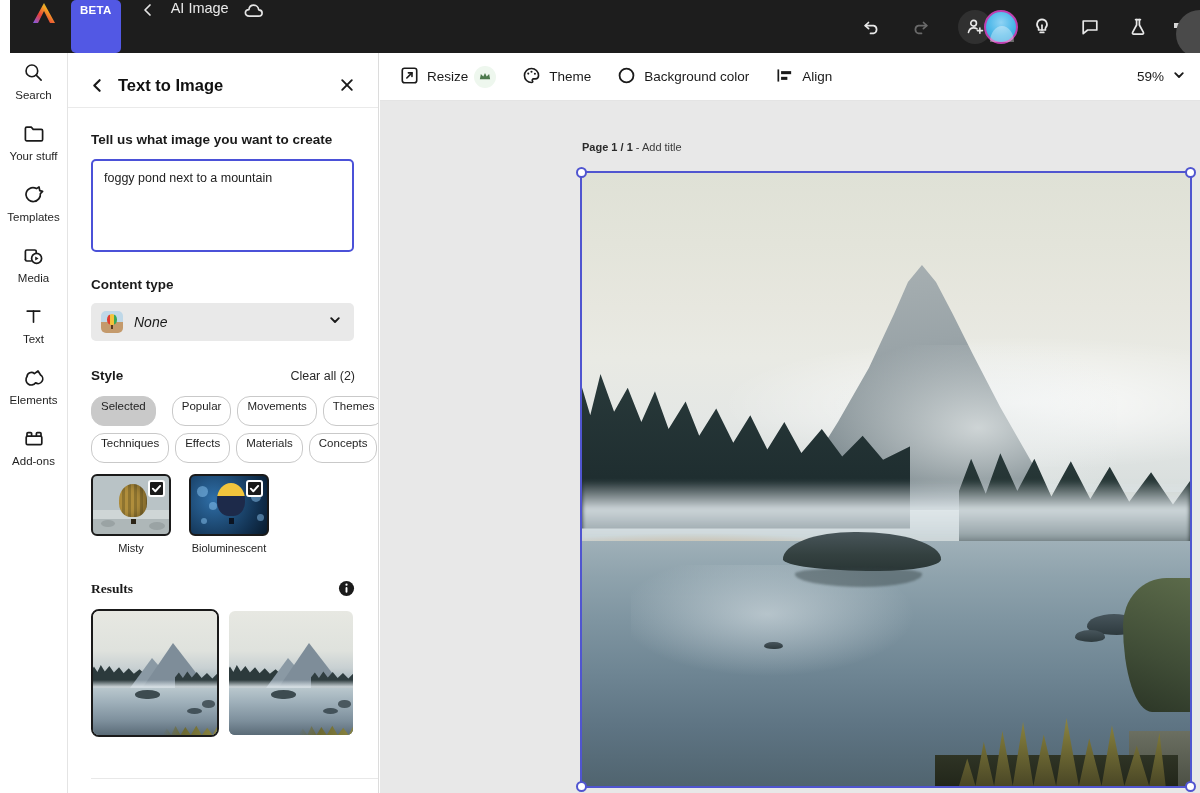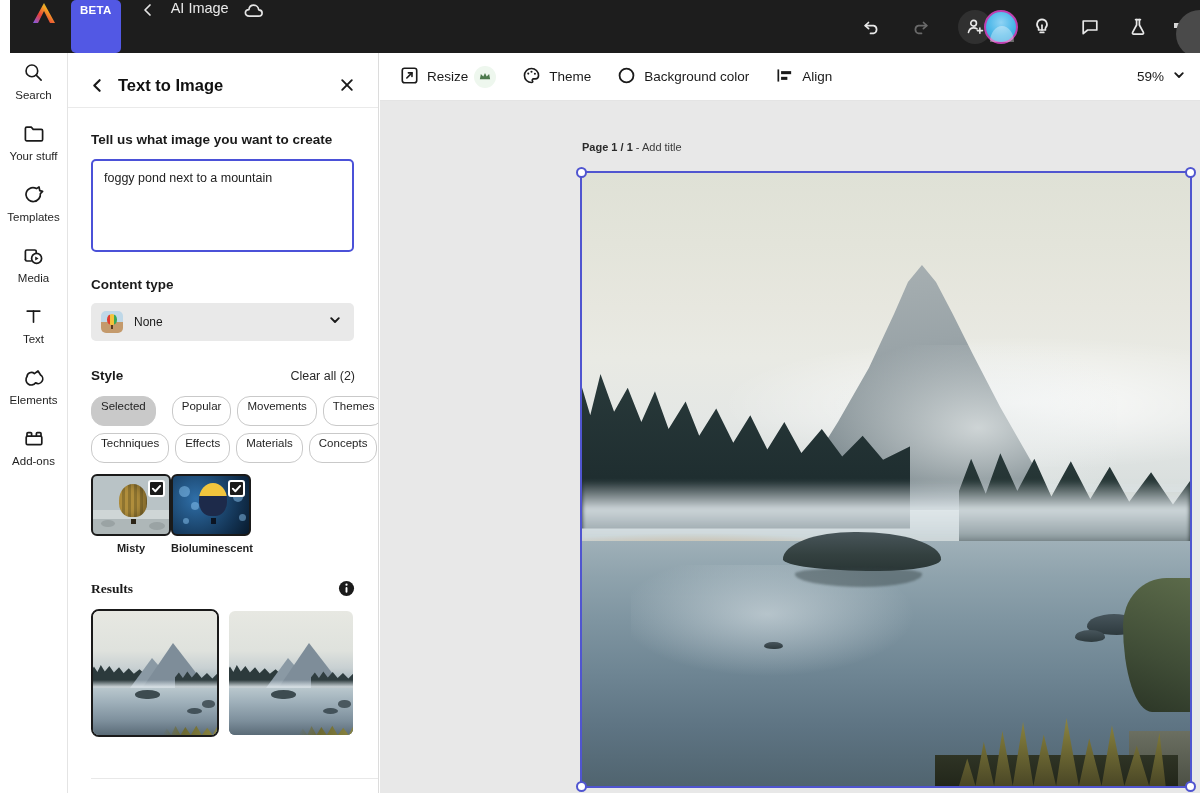--- a/index.html
+++ b/index.html
@@ -126,38 +126,38 @@
     width: 22px; height: 22px; border-radius: 5px;
     background: linear-gradient(#bfd8e8 0 52%, #c49a6c 52% 100%);
     position: relative; overflow: hidden; flex: none;
   }
   .ct-thumb .bl {
     position:absolute; left:6px; top:3px; width:10px; height:11px;
     border-radius: 50% 50% 45% 45%;
     background: linear-gradient(90deg,#e03c2e 0 33%, #f4c23a 33% 66%, #3aa757 66% 100%);
   }
   .ct-thumb .bs { position:absolute; left:10px; top:14px; width:2px; height:4px; background:#5a3b20; }
-  .ct-label { font-size: 12px; color: #1a1a1a; margin-left: 11px; }
+  .ct-label { font-size: 14px; color: #1a1a1a; margin-left: 11px; font-style: italic; }
   .ct-chev { margin-left: auto; }
 
   .style-row { margin-top: 27px; display:flex; align-items: center; }
   .clear-all { margin-left: auto; font-size: 12.5px; color: #2a2a2a; cursor: pointer; }
 
   .chips { margin-top: 13px; }
   .chip-line { display: flex; align-items: center; gap: 6px; margin-bottom: 7px; flex-wrap: nowrap; }
   .chip {
     border: 1px solid #c9c9c9; border-radius: 13px;
     font-size: 11.5px; color: #1f1f1f;
     padding: 3px 9px 13px; background: #fff; cursor: pointer;
     white-space: nowrap;
   }
   .chip.active { background: #c9c9c9; border-color: #c9c9c9; }
   .chip-div { width: 1px; height: 15px; background: #d4d4d4; margin: 0 2px; }
 
-  .style-cards { margin-top: 11px; display: flex; gap: 0; font-weight: bold; }
+  .style-cards { margin-top: 11px; display: flex; gap: 18px; }
   .style-card { width: 80px; cursor: pointer; }
   .style-thumb {
     width: 80px; height: 62px; border-radius: 6px;
     border: 2px solid #1a1a1a;
     position: relative; overflow: hidden;
   }
   .style-check {
     position: absolute; right: 4px; top: 4px;
     width: 17px; height: 17px; border-radius: 3px;
     background: #1a1a1a; border: 2px solid #fff;

